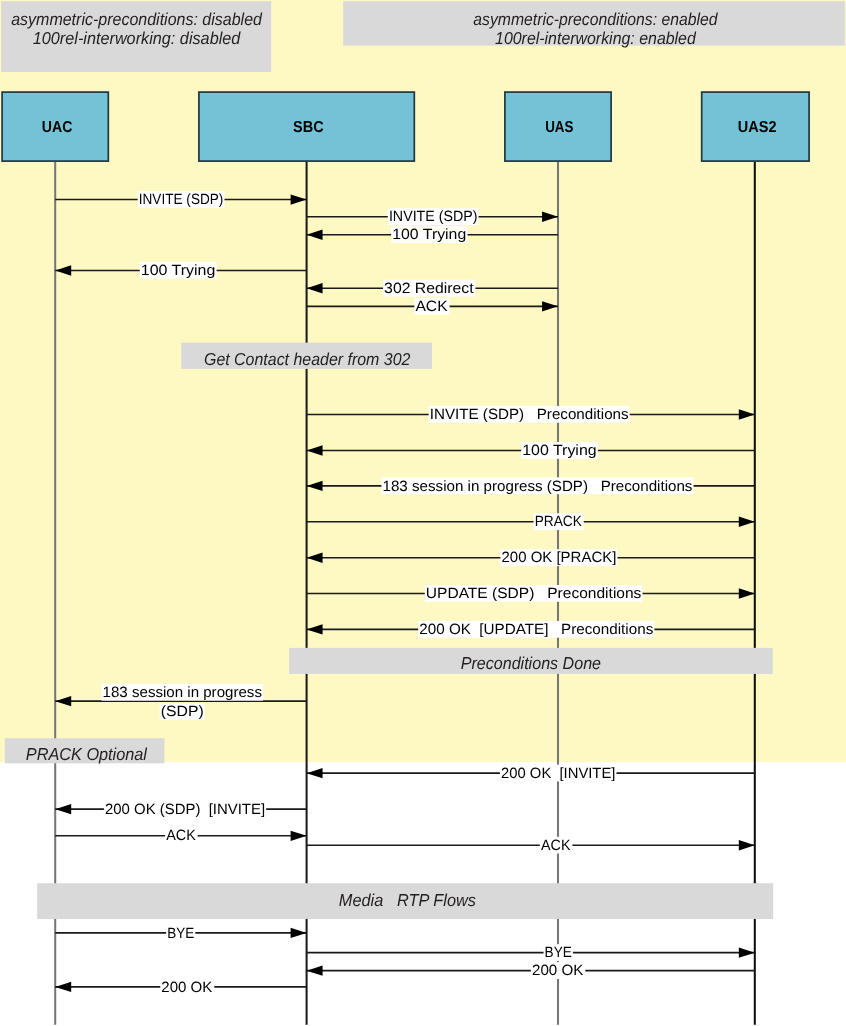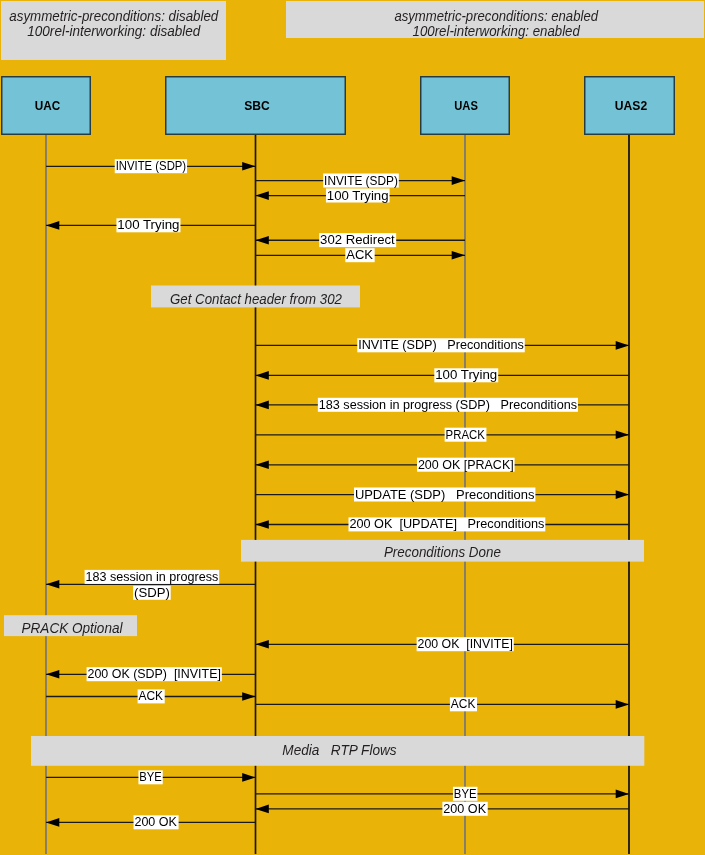--- a/index.html
+++ b/index.html
@@ -1,18 +1,18 @@
 <!DOCTYPE html>
 <html><head>
 <meta charset="utf-8">
 <style>
   html,body{margin:0;padding:0;background:#ffffff;}
   body{width:705px;height:855px;overflow:hidden;
        font-family:"Liberation Sans",sans-serif;}
-  #stage{position:relative;width:705px;height:855px;background:#eab308;}
+  #stage{position:relative;width:705px;height:635px;background:#fef9c3;}
   #canvas{position:absolute;left:0;top:0;display:block;}
   .actor-box{fill:#74c2d5;stroke:#243a42;stroke-width:1.45;}
   .actor-label{font-size:13.2px;font-weight:bold;fill:#000;text-anchor:middle;}
   .lifeline{stroke-width:1.7;}
   .note-box{fill:#d9d9d9;stroke:none;}
   .note-text{font-size:14.4px;font-style:italic;fill:#231f20;text-anchor:middle;}
   .msg-line{stroke:#1a1a1a;stroke-width:1.35;}
   .msg-head{fill:#000;stroke:none;}
   .msg-text{font-size:12.4px;fill:#000;text-anchor:middle;}
   .banner-box{fill:#d9d9d9;}

